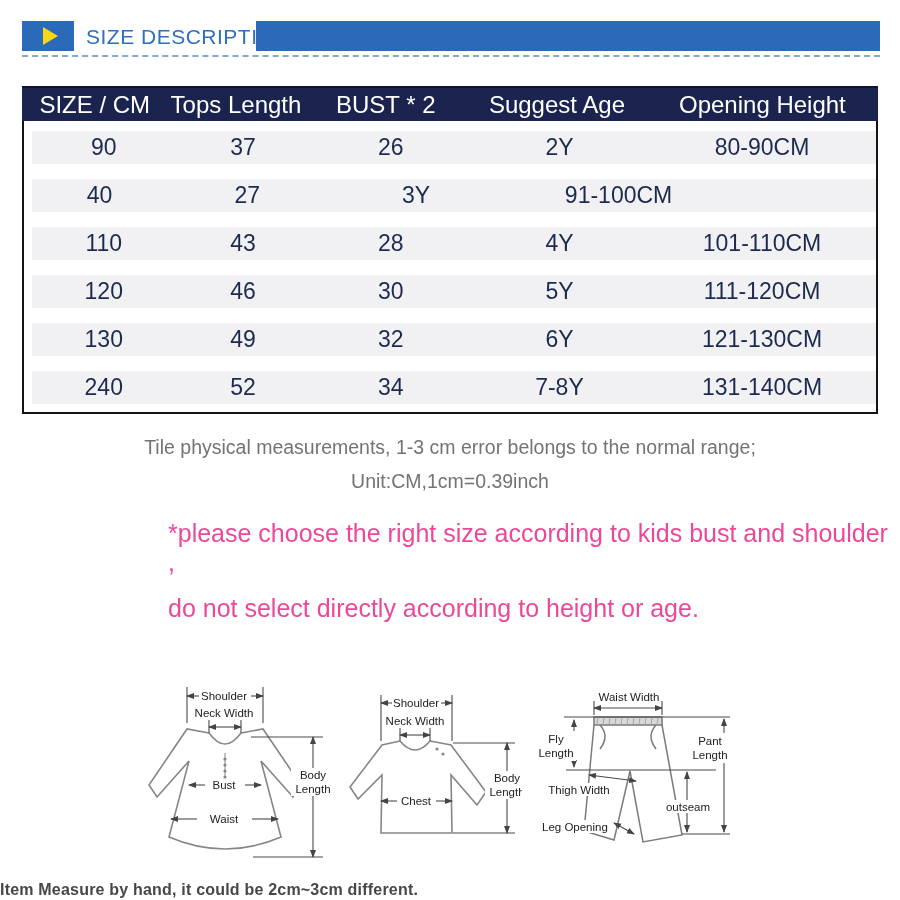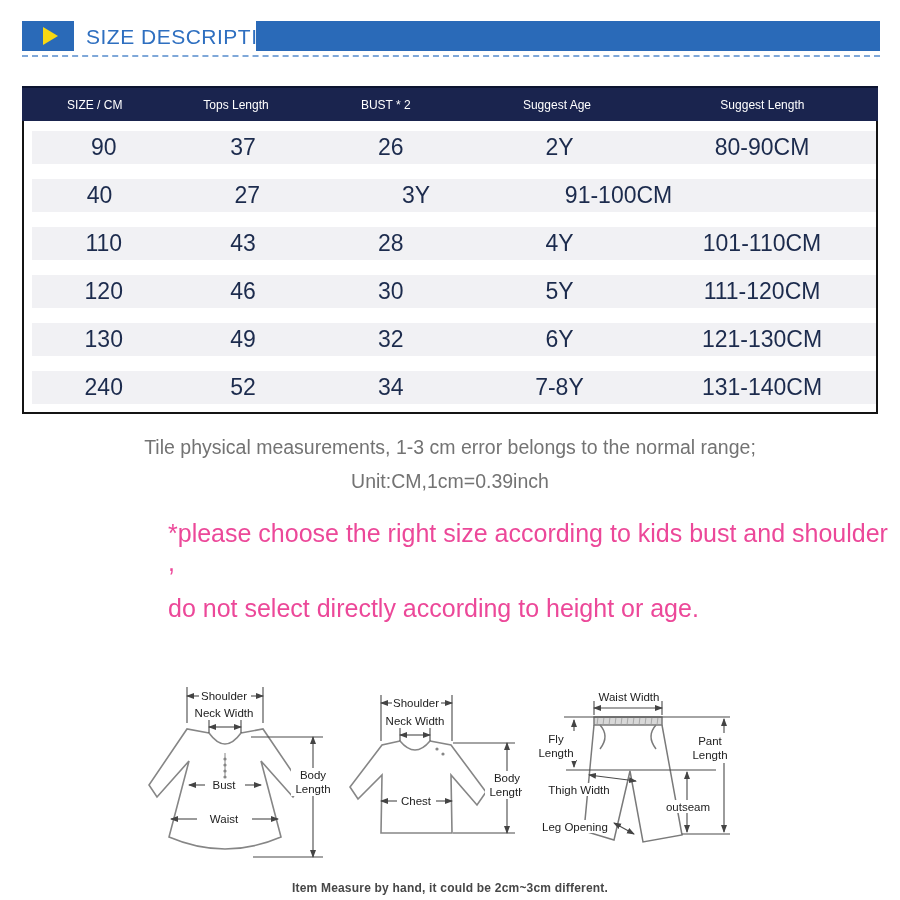--- a/index.html
+++ b/index.html
@@ -26,21 +26,21 @@
     position:absolute; left:86px; top:25px;
     font-size:21px; color:#2e6fc0; letter-spacing:0.5px; white-space:nowrap;
   }
   .banner-bar { position:absolute; left:256px; right:20px; top:21px; height:30px; background:#2a6ab8; }
   .banner-dash { position:absolute; left:22px; right:20px; top:55px; border-top:2px dashed #7fa8d9; }
 
   
   .size-table { margin:28px 22px 0 22px; }
   .thead {
     display:flex; align-items:center; height:35px;
-    background:#1a244e; color:#ffffff; font-size:12px;
+    background:#1a244e; color:#ffffff; font-size:24px;
     border-top:2px solid #0c1430;
   }
   .tbody {
     border-left:2px solid #141414; border-right:2px solid #141414; border-bottom:2px solid #141414;
     padding:10px 0 8px 8px; background:#ffffff;
   }
   .tr {
     display:flex; align-items:center; height:33px;
     background:#f1f1f4; margin-bottom:15px;
     font-size:23px; color:#1c2b4d;
@@ -60,43 +60,43 @@
 
   
   .diagrams { display:flex; align-items:flex-start; margin:48px 0 0 135px; }
   .diagram-dress { margin-top:2px; }
   .diagram-shirt { margin:12px 0 0 12px; }
   .diagram-pants { margin:2px 0 0 12px; }
   svg text { font-family:"Liberation Sans", sans-serif; fill:#222222; }
 
   
   .footer-note {
-    margin-top:12px; text-align:center;
-    font-size:12px; font-weight:bold; color:#474747; letter-spacing:0.2px;
+    margin-top:12px; text-align:left;
+    font-size:16px; font-weight:bold; color:#474747; letter-spacing:0.2px;
   }
 </style>
 </head>
 <body>
 
 <div class="banner">
   <div class="banner-icon-box">
     <span class="play-triangle"></span>
   </div>
   <div class="banner-title">SIZE DESCRIPTION</div>
   <div class="banner-bar"></div>
   <div class="banner-dash"></div>
 </div>
 
 <div class="size-table">
   <div class="thead">
     <div class="c1">SIZE / CM</div>
     <div class="c2">Tops Length</div>
     <div class="c3">BUST * 2</div>
     <div class="c4">Suggest Age</div>
-    <div class="c5">Suggest Length</div>
+    <div class="c5">Opening Height</div>
   </div>
   <div class="tbody">
     <div class="tr">
       <div class="c1">90</div>
       <div class="c2">37</div>
       <div class="c3">26</div>
       <div class="c4">2Y</div>
       <div class="c5">80-90CM</div>
     </div>
     <div class="tr">

